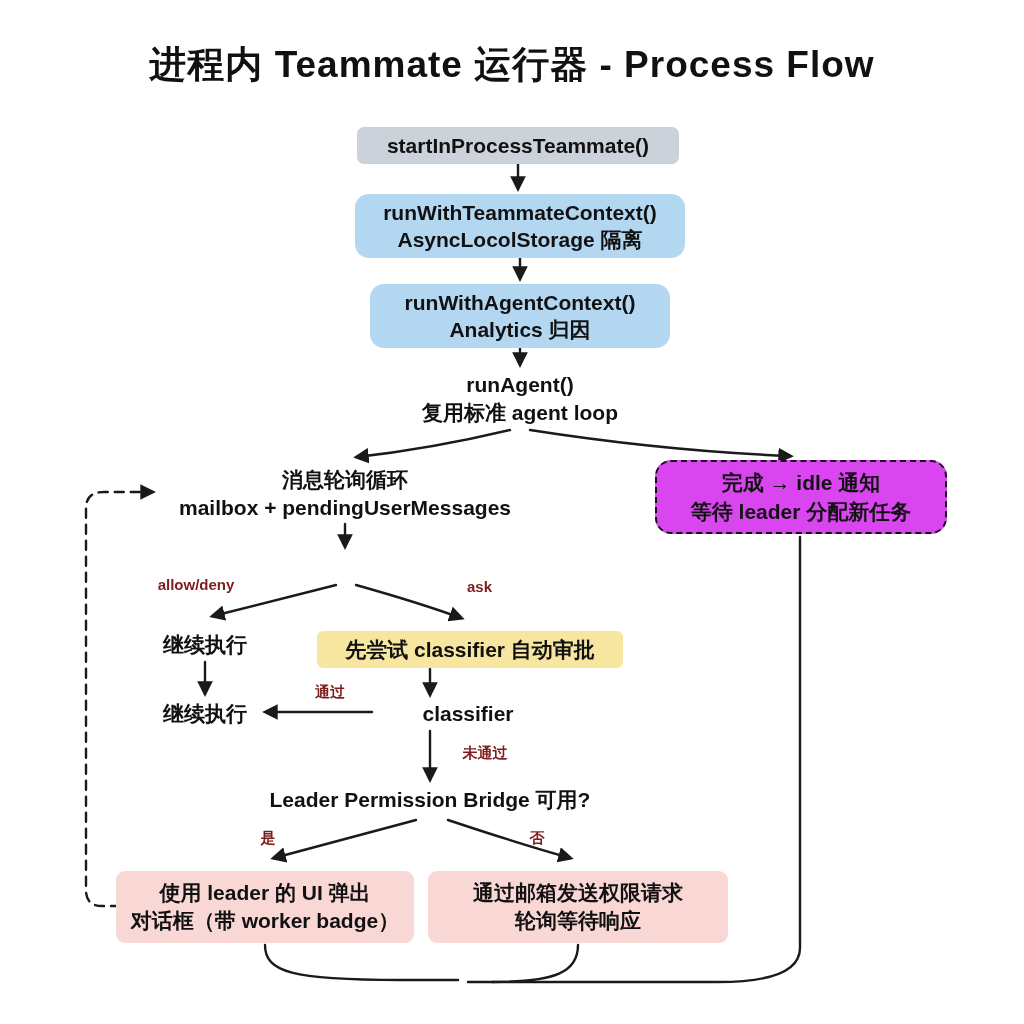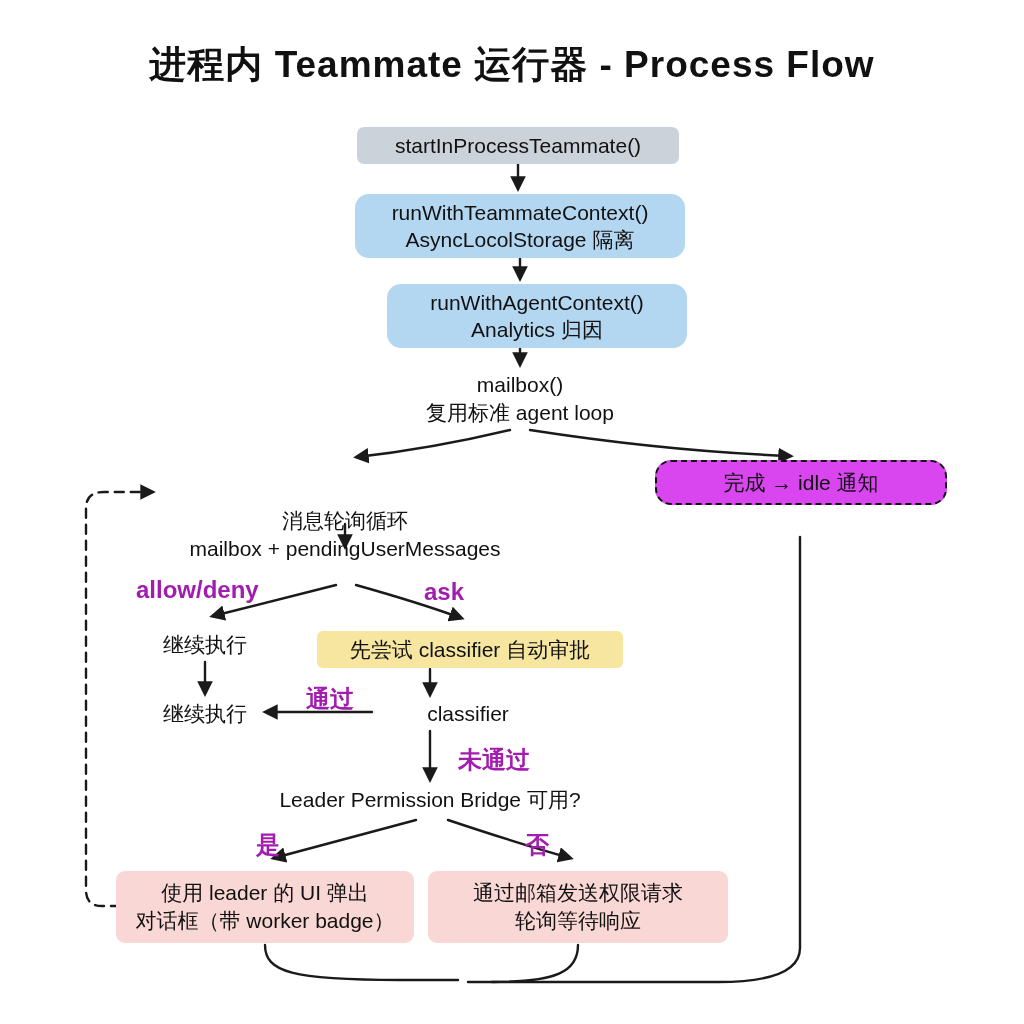--- a/index.html
+++ b/index.html
@@ -6,34 +6,34 @@
   .canvas{
     position:relative;width:1024px;height:996px;background:#ffffff;
     font-family:"Liberation Sans","DejaVu Sans",sans-serif;color:#111;
     overflow:hidden;
   }
   .title{
     position:absolute;left:0;right:0;top:40px;text-align:center;
     font-size:37px;font-weight:700;letter-spacing:1px;color:#111;
   }
   .node{
-    position:absolute;text-align:center;font-size:21px;font-weight:400;
+    position:absolute;text-align:center;font-size:21px;font-weight:700;
     line-height:27px;color:#111;box-sizing:border-box;
   }
   .box{border-radius:7px;padding:5px 4px;}
   .box-gray{background:#ccd2d9;}
   .box-blue{background:#b4d7f1;border-radius:14px;}
   .box-yellow{background:#f6e6a0;border-radius:6px;}
   .box-pink{background:#f9d7d4;border-radius:9px;padding:8px 4px;line-height:28px;}
   .box-dashed{
     background:#d946ef;border:2.5px dashed #111;border-radius:16px;
     padding:6px 4px;line-height:29px;
   }
   .plain{line-height:28px;}
-  .edge-label{position:absolute;font-size:24px;font-weight:600;text-align:center;color:#a21caf;}
+  .edge-label{position:absolute;font-size:15px;font-weight:600;text-align:center;color:#7f1d1d;}
   svg.wires{position:absolute;left:0;top:0;pointer-events:none;}
 </style>
 </head>
 <body>
 
 <div class="canvas">
 
   <svg class="wires" width="1024" height="1024" viewBox="0 0 1024 1024">
     <defs>
       <marker id="arrow" viewBox="0 0 10 10" refX="7.5" refY="5" markerWidth="6.5" markerHeight="6.5" orient="auto-start-reverse">
@@ -66,52 +66,53 @@
 
   <div class="node box box-gray" style="left:357px;top:127px;width:322px;">
     <div>startInProcessTeammate()</div>
   </div>
 
   <div class="node box box-blue" style="left:355px;top:194px;width:330px;">
     <div>runWithTeammateContext()</div>
     <div>AsyncLocolStorage 隔离</div>
   </div>
 
-  <div class="node box box-blue" style="left:370px;top:284px;width:300px;margin-left:17px;">
+  <div class="node box box-blue" style="left:370px;top:284px;width:300px;">
     <div>runWithAgentContext()</div>
     <div>Analytics 归因</div>
   </div>
 
   <div class="node plain" style="left:360px;top:371px;width:320px;">
-    <div>mailbox()</div>
+    <div>runAgent()</div>
     <div>复用标准 agent loop</div>
   </div>
 
-  <div class="node plain" style="left:170px;top:466px;width:350px;margin-top:41px;">
+  <div class="node plain" style="left:170px;top:466px;width:350px;">
     <div>消息轮询循环</div>
     <div>mailbox + pendingUserMessages</div>
   </div>
 
   <div class="node box-dashed" style="left:655px;top:460px;width:292px;">
     <div>完成 → idle 通知</div>
+    <div>等待 leader 分配新任务</div>
   </div>
 
 
   <div class="edge-label" style="left:136px;top:576px;width:120px;">allow/deny</div>
-  <div class="edge-label" style="left:414px;top:578px;width:60px;">ask</div>
+  <div class="edge-label" style="left:432px;top:578px;width:60px;text-align:right;">ask</div>
 
   <div class="node plain" style="left:155px;top:631px;width:100px;">继续执行</div>
   <div class="node plain" style="left:155px;top:700px;width:100px;">继续执行</div>
 
   <div class="node box box-yellow" style="left:317px;top:631px;width:306px;">先尝试 classifier 自动审批</div>
 
   <div class="node plain" style="left:378px;top:700px;width:104px;margin-left:38px;">classifier</div>
 
   <div class="edge-label" style="left:295px;top:683px;width:70px;">通过</div>
-  <div class="edge-label" style="left:440px;top:744px;width:90px;text-align:right;">未通过</div>
+  <div class="edge-label" style="left:440px;top:744px;width:90px;text-align:center;">未通过</div>
 
   <div class="node plain" style="left:258px;top:786px;width:344px;">Leader Permission Bridge 可用?</div>
 
   <div class="edge-label" style="left:248px;top:829px;width:40px;">是</div>
   <div class="edge-label" style="left:517px;top:829px;width:40px;">否</div>
 
   <div class="node box box-pink" style="left:428px;top:871px;width:300px;">
     <div>通过邮箱发送权限请求</div>
     <div>轮询等待响应</div>
   </div>

